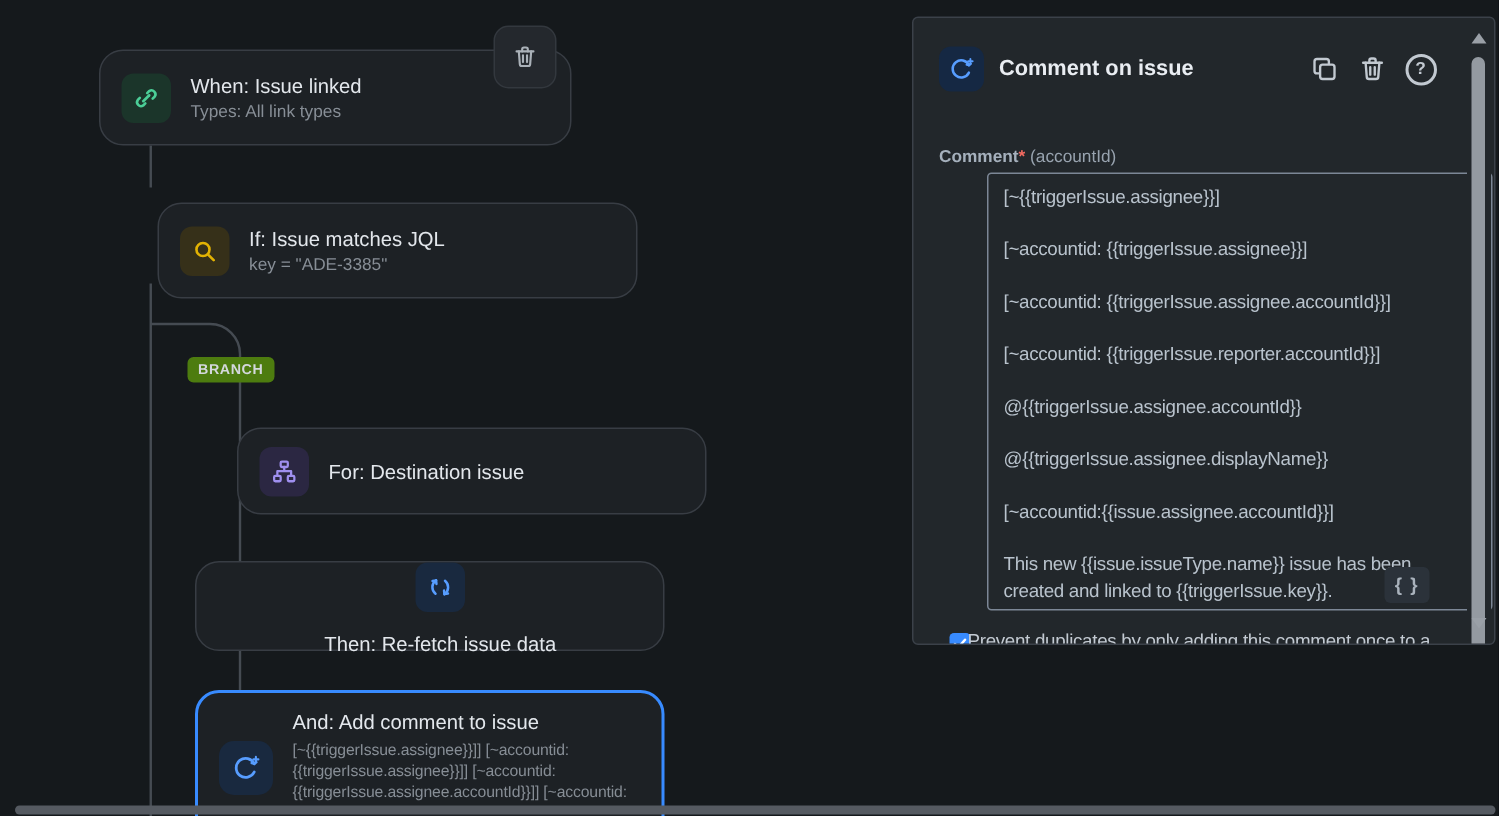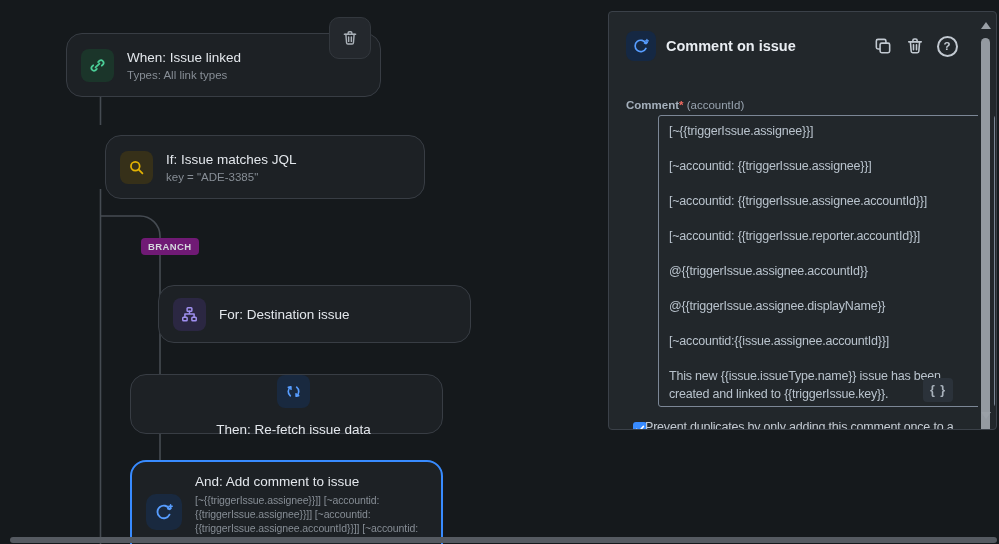--- a/index.html
+++ b/index.html
@@ -16,21 +16,21 @@
   }
   .node.sel{border:2px solid #388bff;}
   .node-icon{
     flex:0 0 auto;width:33px;height:33px;border-radius:8px;
     display:flex;align-items:center;justify-content:center;
   }
   .node-title{font-size:13.5px;color:#e3e7ec;line-height:17px;}
   .node-sub{font-size:11.5px;color:#878e96;line-height:14px;margin-top:2px;}
   .preview-line{font-size:10.5px;color:#868d95;line-height:14px;letter-spacing:-0.1px;}
   .badge{
-    position:absolute;left:141px;top:238px;background:#701a75;color:#d4d8dd;
+    position:absolute;left:125px;top:238px;background:#4d7c0f;color:#d4d8dd;
     font-size:9.5px;font-weight:bold;letter-spacing:.4px;padding:3px 7px;border-radius:4px;
   }
   .float-btn{
     position:absolute;left:329px;top:17px;width:42px;height:42px;border-radius:10px;
     background:#24282d;border:1px solid #33383e;display:flex;align-items:center;justify-content:center;
     color:#aab1b8;box-sizing:border-box;
   }
   
   .panel{
     position:absolute;left:608px;top:11px;width:389px;height:419px;box-sizing:border-box;

